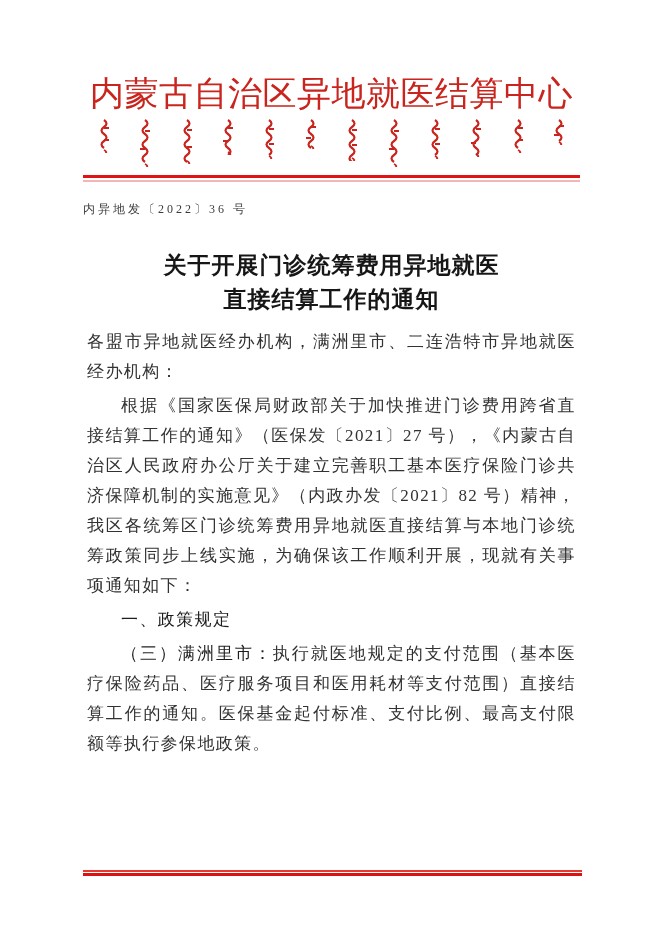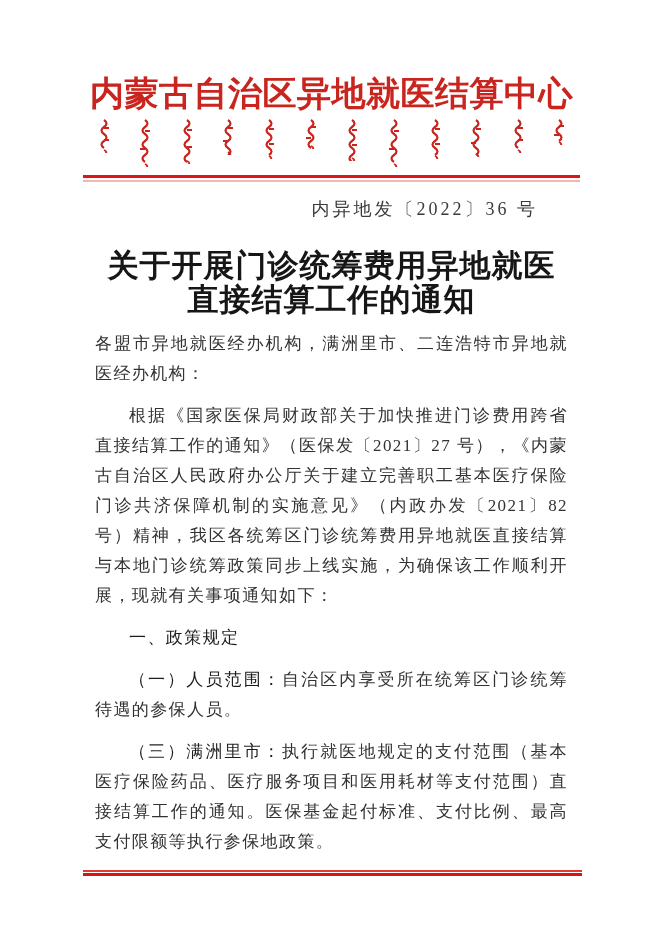--- a/index.html
+++ b/index.html
@@ -13,68 +13,67 @@
     font-family: "Liberation Serif", "DejaVu Serif", serif;
     color: #2e2e2e;
   }
   .content { padding: 0 82px 0 83px; }
 
   
   .org-title {
     margin: 72px 0 0 0;
     font-size: 34px;
     line-height: 44px;
-    font-weight: bold;
+    font-weight: normal;
     text-align: center;
     color: #c9241d;
     letter-spacing: 0.5px;
     white-space: nowrap;
   }
   .mn-row {
     margin-top: 3px;
     height: 50px;
     display: flex;
     justify-content: space-between;
     align-items: flex-start;
     padding: 0 14px;
   }
   .rule-top-1 { height: 3px; background: #e01414; margin-top: 6px; }
   .rule-top-2 { height: 2px; background: #f3b6b4; margin-top: 2px; }
 
   .doc-number {
     margin-top: 15px;
-    font-size: 18px;
+    font-size: 12px;
     line-height: 24px;
-    text-align: right;
     padding-right: 42px;
     color: #3a3a3a;
     letter-spacing: 3px;
   }
 
   
   .doc-title {
     margin: 28px 0 10px 0;
-    font-size: 31px;
+    font-size: 23px;
     line-height: 34px;
     font-weight: bold;
     text-align: center;
     color: #161616;
     letter-spacing: 1px;
     font-family: Liberation Serif, serif;
   }
 
   
   .body-text {
     font-size: 17px;
     line-height: 30px;
     letter-spacing: 1.4px;
     text-align: justify;
     color: #323232;
   }
-  .body-text p { margin: 12px; }
+  .body-text p { margin: 4px; }
   .p-indent { text-indent: 2em; }
   .bold { font-weight: normal; color: #1d1d1d; }
 
   
   .footer-rule { position: absolute; left: 83px; right: 80px; top: 870px; }
   .rule-bot-1 { height: 2px; background: #e23a33; }
   .rule-bot-2 { height: 3px; background: #dc1210; margin-top: 1px; }
 </style>
 </head>
 <body>
@@ -148,23 +147,20 @@
         <span>直接结算工作的通知</span>
       </h2>
 
       <div class="body-text">
         <p>各盟市异地就医经办机构，满洲里市、二连浩特市异地就医经办机构：</p>
 
         <p class="p-indent">根据《国家医保局财政部关于加快推进门诊费用跨省直接结算工作的通知》（医保发〔2021〕27 号），《内蒙古自治区人民政府办公厅关于建立完善职工基本医疗保险门诊共济保障机制的实施意见》（内政办发〔2021〕82 号）精神，我区各统筹区门诊统筹费用异地就医直接结算与本地门诊统筹政策同步上线实施，为确保该工作顺利开展，现就有关事项通知如下：</p>
 
         <p class="p-indent bold">一、政策规定</p>
 
-        <p class="p-indent">
-          <span class="bold">（一）人员范围：</span><span>自治区内享受所在统筹区门诊统筹待遇的参保人员。</span>
-        </p>
 
 
         <p class="p-indent">
           <span class="bold">（三）满洲里市：</span><span>执行就医地规定的支付范围（基本医疗保险药品、医疗服务项目和医用耗材等支付范围）直接结算工作的通知。医保基金起付标准、支付比例、最高支付限额等执行参保地政策。</span>
         </p>
       </div>
     </main>
   </div>
 
   <footer class="footer-rule">

